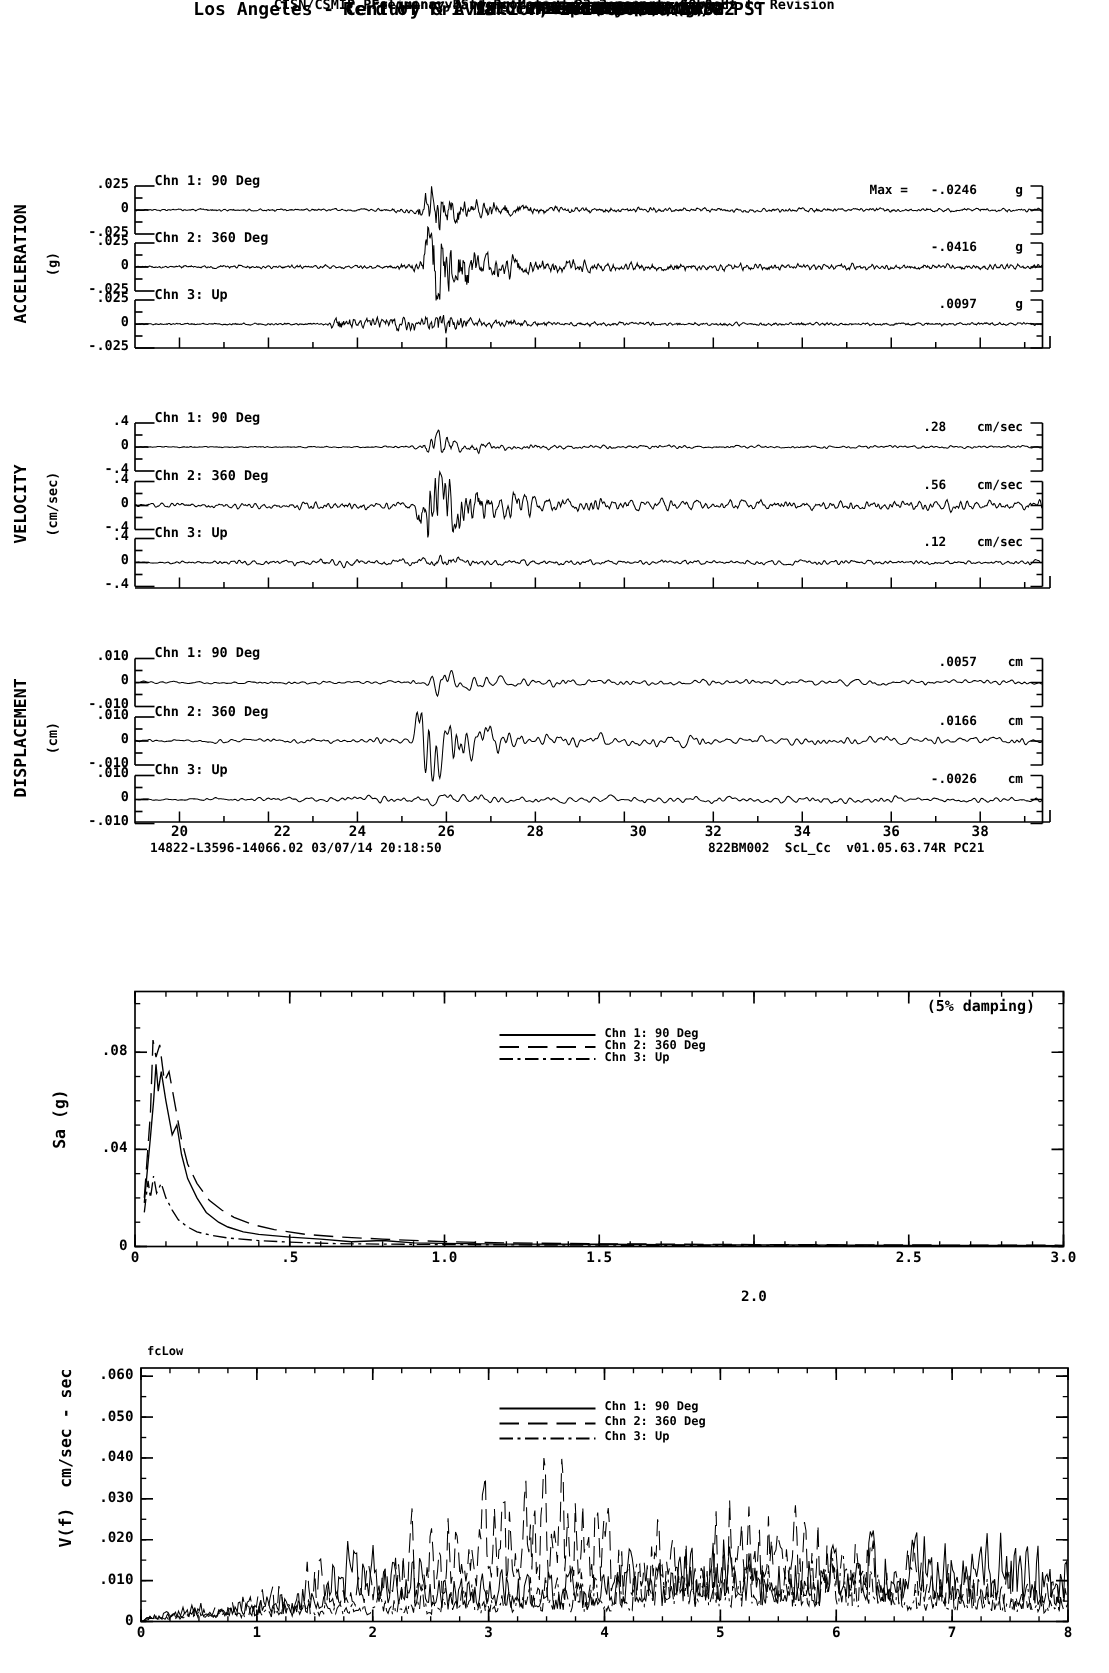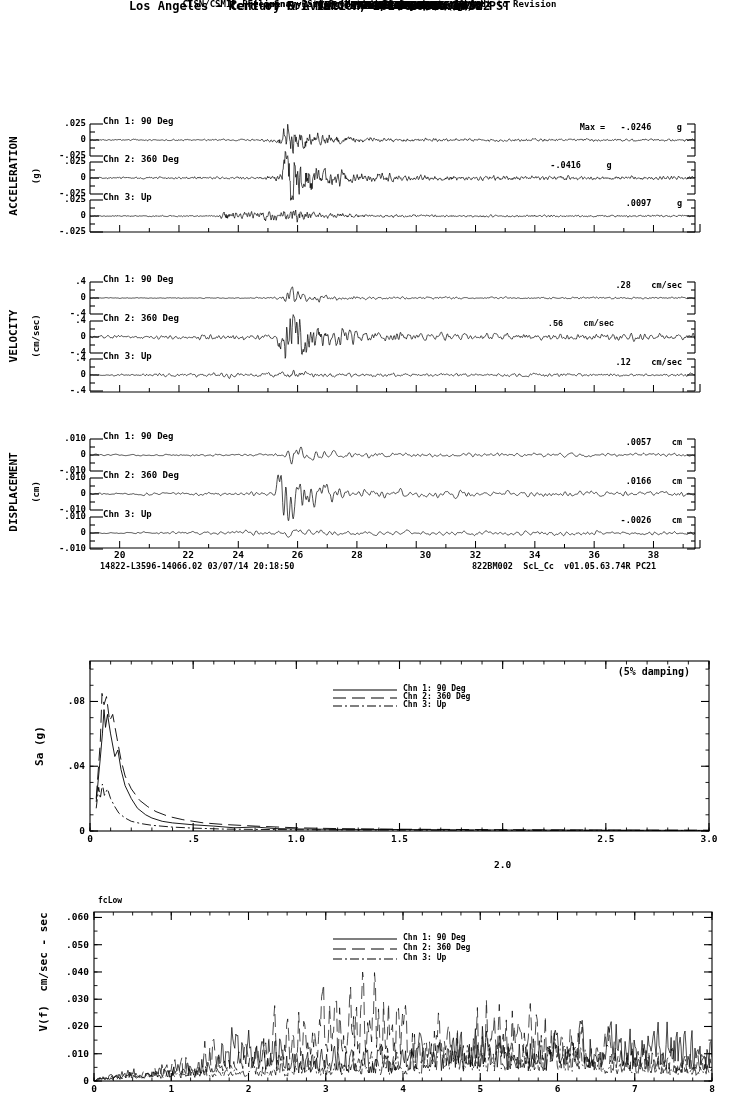--- a/index.html
+++ b/index.html
@@ -482,36 +482,36 @@
 <div id="labels">
     <div class="abs f9" style="left: 103px; top: 117px;">Chn 1: 90 Deg</div>
     <div class="abs f9" style="left: 40px; top: 119px; width: 46px; text-align: right;">.025</div>
     <div class="abs f9" style="left: 40px; top: 135px; width: 46px; text-align: right;">0</div>
     <div class="abs f9" style="left: 40px; top: 151px; width: 46px; text-align: right;">-.025</div>
     <div class="abs f85" style="left: 480px; top: 123px; width: 202px; text-align: right;">Max =   -.0246     g</div>
     <div class="abs f9" style="left: 103px; top: 155px;">Chn 2: 360 Deg</div>
     <div class="abs f9" style="left: 40px; top: 157px; width: 46px; text-align: right;">.025</div>
     <div class="abs f9" style="left: 40px; top: 173px; width: 46px; text-align: right;">0</div>
     <div class="abs f9" style="left: 40px; top: 189px; width: 46px; text-align: right;">-.025</div>
-    <div class="abs f85" style="left: 480px; top: 161px; width: 202px; text-align: center;">-.0416     g</div>
+    <div class="abs f85" style="left: 480px; top: 161px; width: 202px; text-align: right;">-.0416     g</div>
     <div class="abs f9" style="left: 103px; top: 193px;">Chn 3: Up</div>
     <div class="abs f9" style="left: 40px; top: 195px; width: 46px; text-align: right;">.025</div>
     <div class="abs f9" style="left: 40px; top: 211px; width: 46px; text-align: right;">0</div>
     <div class="abs f9" style="left: 40px; top: 227px; width: 46px; text-align: right;">-.025</div>
     <div class="abs f85" style="left: 480px; top: 199px; width: 202px; text-align: right;">.0097     g</div>
     <div class="abs f9" style="left: 103px; top: 275px;">Chn 1: 90 Deg</div>
     <div class="abs f9" style="left: 40px; top: 277px; width: 46px; text-align: right;">.4</div>
     <div class="abs f9" style="left: 40px; top: 293px; width: 46px; text-align: right;">0</div>
     <div class="abs f9" style="left: 40px; top: 309px; width: 46px; text-align: right;">-.4</div>
     <div class="abs f85" style="left: 480px; top: 281px; width: 202px; text-align: right;">.28    cm/sec</div>
     <div class="abs f9" style="left: 103px; top: 314px;">Chn 2: 360 Deg</div>
     <div class="abs f9" style="left: 40px; top: 316px; width: 46px; text-align: right;">.4</div>
     <div class="abs f9" style="left: 40px; top: 332px; width: 46px; text-align: right;">0</div>
     <div class="abs f9" style="left: 40px; top: 348px; width: 46px; text-align: right;">-.4</div>
-    <div class="abs f85" style="left: 480px; top: 320px; width: 202px; text-align: center; font-family: Liberation Mono, monospace;">.56    cm/sec</div>
+    <div class="abs f85" style="left: 480px; top: 320px; width: 202px; text-align: right;">.56    cm/sec</div>
     <div class="abs f9" style="left: 103px; top: 352px;">Chn 3: Up</div>
     <div class="abs f9" style="left: 40px; top: 354px; width: 46px; text-align: right;">.4</div>
     <div class="abs f9" style="left: 40px; top: 370px; width: 46px; text-align: right;">0</div>
     <div class="abs f9" style="left: 40px; top: 386px; width: 46px; text-align: right;">-.4</div>
     <div class="abs f85" style="left: 480px; top: 358px; width: 202px; text-align: right;">.12    cm/sec</div>
     <div class="abs f9" style="left: 103px; top: 432px;">Chn 1: 90 Deg</div>
     <div class="abs f9" style="left: 40px; top: 434px; width: 46px; text-align: right;">.010</div>
     <div class="abs f9" style="left: 40px; top: 450px; width: 46px; text-align: right;">0</div>
     <div class="abs f9" style="left: 40px; top: 466px; width: 46px; text-align: right;">-.010</div>
     <div class="abs f85" style="left: 480px; top: 438px; width: 202px; text-align: right;">.0057    cm</div>

